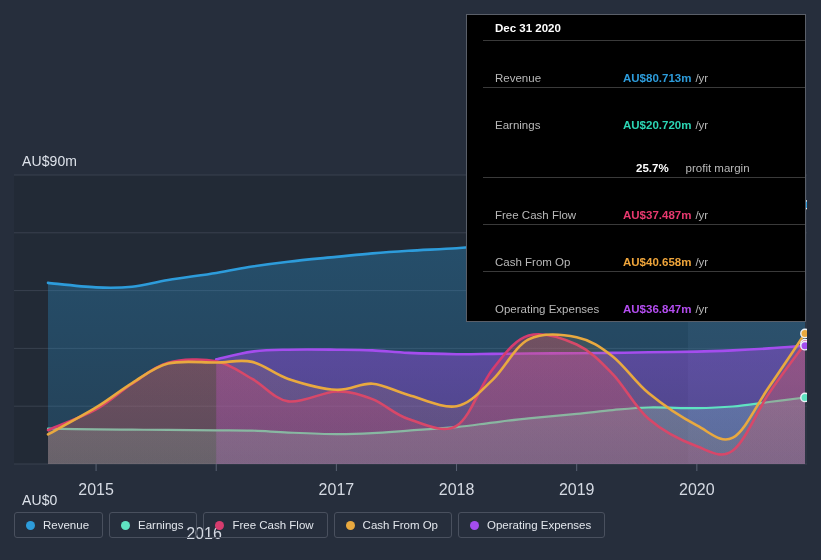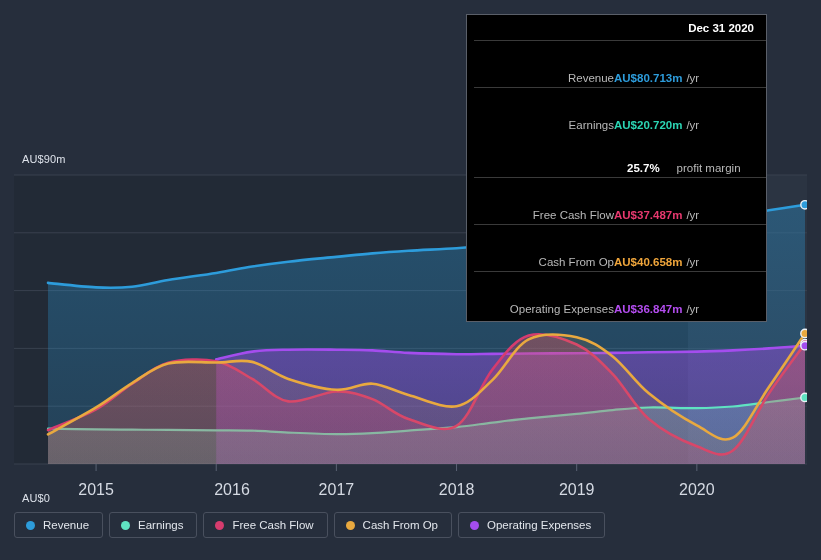--- a/index.html
+++ b/index.html
@@ -21,46 +21,45 @@
     position: absolute;
     left: 0; top: 0;
     width: 821px; height: 500px;
   }
   #plot-svg { position: absolute; left: 0; top: 0; }
 
   
   .axis-label {
     position: absolute;
     color: #DDE2EA;
-    font-size: 11px;
+    font-size: 14px;
     letter-spacing: .1px;
     white-space: nowrap;
   }
   #ymax-label { left: 22px; top: 153px; }
   #ymin-label { left: 22px; top: 453px; margin-top: 39px; }
 
   .xtick-label {
     position: absolute;
     top: 481px;
     color: #D5DAE3;
     font-size: 16px;
     transform: translateX(-50%);
     white-space: nowrap;
   }
 
   
   #tooltip {
     position: absolute;
     left: 466px; top: 14px;
-    width: 301px;
+    width: 340px;
     background: #000000;
     border: 1px solid #5a5f69;
-    padding: 6px 0 3px 7px;
+    padding: 6px 0 3px 16px;
     z-index: 20;
-    text-align: right;
   }
   #tooltip-title {
     color: #ffffff;
     font-size: 11.5px;
     font-weight: bold;
     padding: 1px 12px 6px 12px;
   }
   .tt-row {
     display: flex;
     align-items: baseline;
@@ -167,21 +166,21 @@
         <line x1="576.6984126984083" y1="464" x2="576.6984126984083" y2="471" stroke="#5A6274" stroke-width="1"></line>
         <line x1="696.857142857135" y1="464" x2="696.857142857135" y2="471" stroke="#5A6274" stroke-width="1"></line>
       </svg>
   </div>
 
   <div class="axis-label" id="ymax-label">AU$90m</div>
   <div class="axis-label" id="ymin-label">AU$0</div>
 
   <div id="xticks">
       <div class="xtick-label" style="left: 96.0635px;">2015</div>
-      <div class="xtick-label" style="left: 232px;">2016</div>
+      <div class="xtick-label" style="left: 204px; margin-top: 44px;">2016</div>
       <div class="xtick-label" style="left: 336.381px;">2017</div>
       <div class="xtick-label" style="left: 456.54px;">2018</div>
       <div class="xtick-label" style="left: 576.698px;">2019</div>
       <div class="xtick-label" style="left: 696.857px;">2020</div>
     </div>
 
   <div id="tooltip">
     <div id="tooltip-title">Dec 31 2020</div>
     <div id="tooltip-rows">
         <div class="tt-row">

